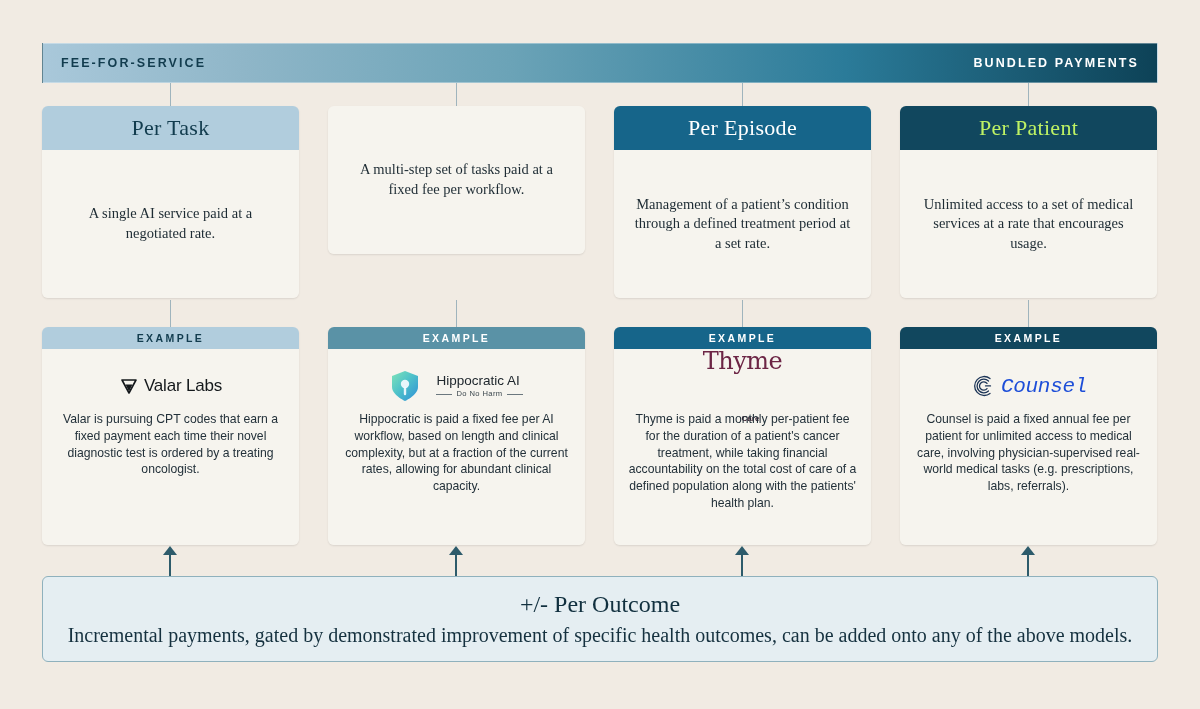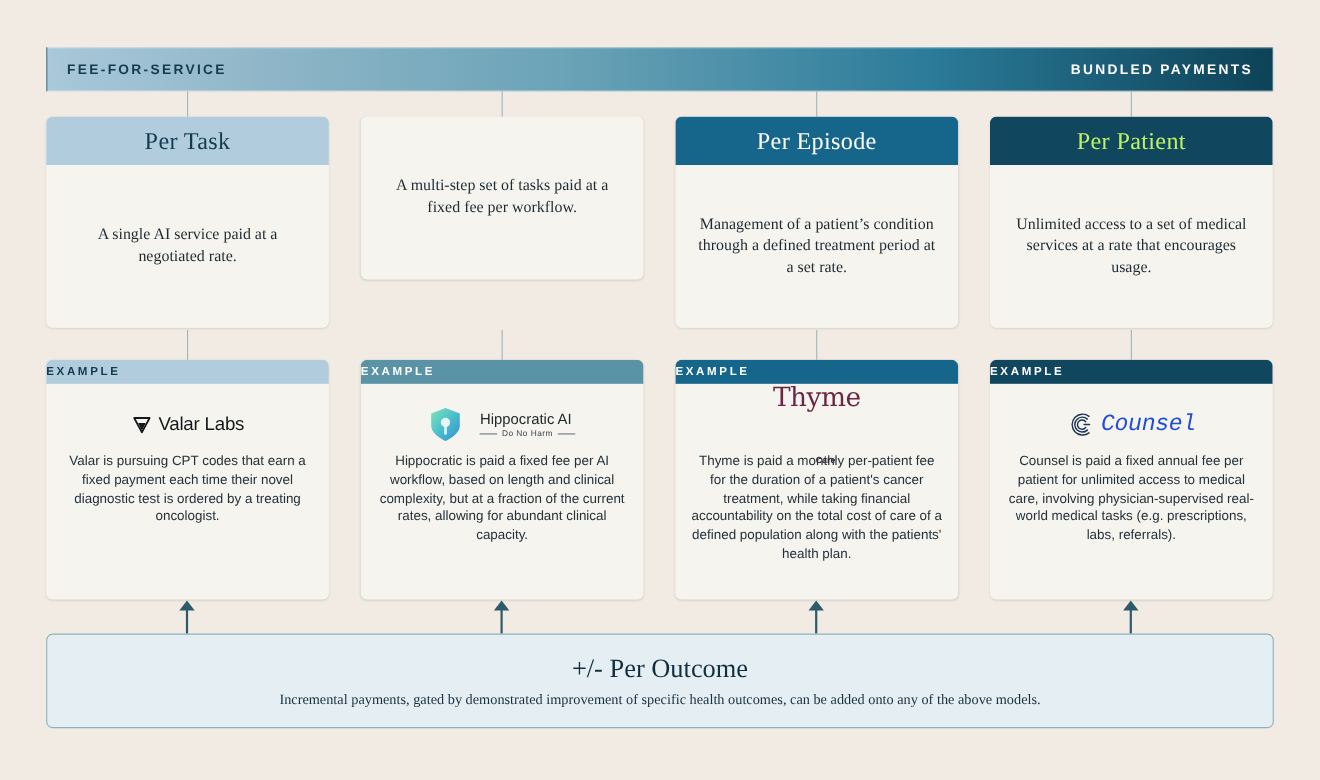--- a/index.html
+++ b/index.html
@@ -56,21 +56,21 @@
     font-size:14.5px;line-height:1.35;color:#1d2b33;
   }
 
   
   .excard{
     position:absolute;top:327px;width:257px;
     border-radius:6px;overflow:hidden;
     box-shadow:0 1px 2px rgba(0,0,0,.10);
   }
   .ex-head{
-    height:22px;display:flex;align-items:center;justify-content:flex-start;
+    height:22px;display:flex;align-items:center;justify-content:center;
     font-size:10.5px;font-weight:600;letter-spacing:2.4px;
   }
   .ex-body{
     background:#f6f4ee;height:196px;
     display:flex;flex-direction:column;align-items:center;
     padding:14px 14px 10px;box-sizing:border-box;
   }
   .logo-row{height:46px;display:flex;align-items:center;justify-content:center;}
   .ex-text{
     text-align:center;font-size:12.2px;line-height:1.38;color:#23313a;
@@ -95,21 +95,21 @@
   .outcome{
     position:absolute;left:42px;top:576px;width:1116px;height:86px;
     background:#e5eef2;border:1px solid #8fb1bd;border-radius:6px;
     display:flex;flex-direction:column;align-items:center;justify-content:center;
     box-sizing:border-box;
   }
   .outcome-title{
     font-family:"Liberation Serif", serif;font-size:24px;color:#11303f;margin-bottom:6px;
   }
   .outcome-sub{
-    font-family:"Liberation Serif", serif;font-size:13px;color:#15313f;
+    font-family:"Liberation Serif", serif;font-size:20px;color:#15313f;
   }
 </style>
 </head>
 <body>
 
 <div class="canvas">
 
   <div class="spectrum">
     <span class="spectrum-label spec-left">FEE-FOR-SERVICE</span>
     <span class="spectrum-label spec-right">BUNDLED PAYMENTS</span>

